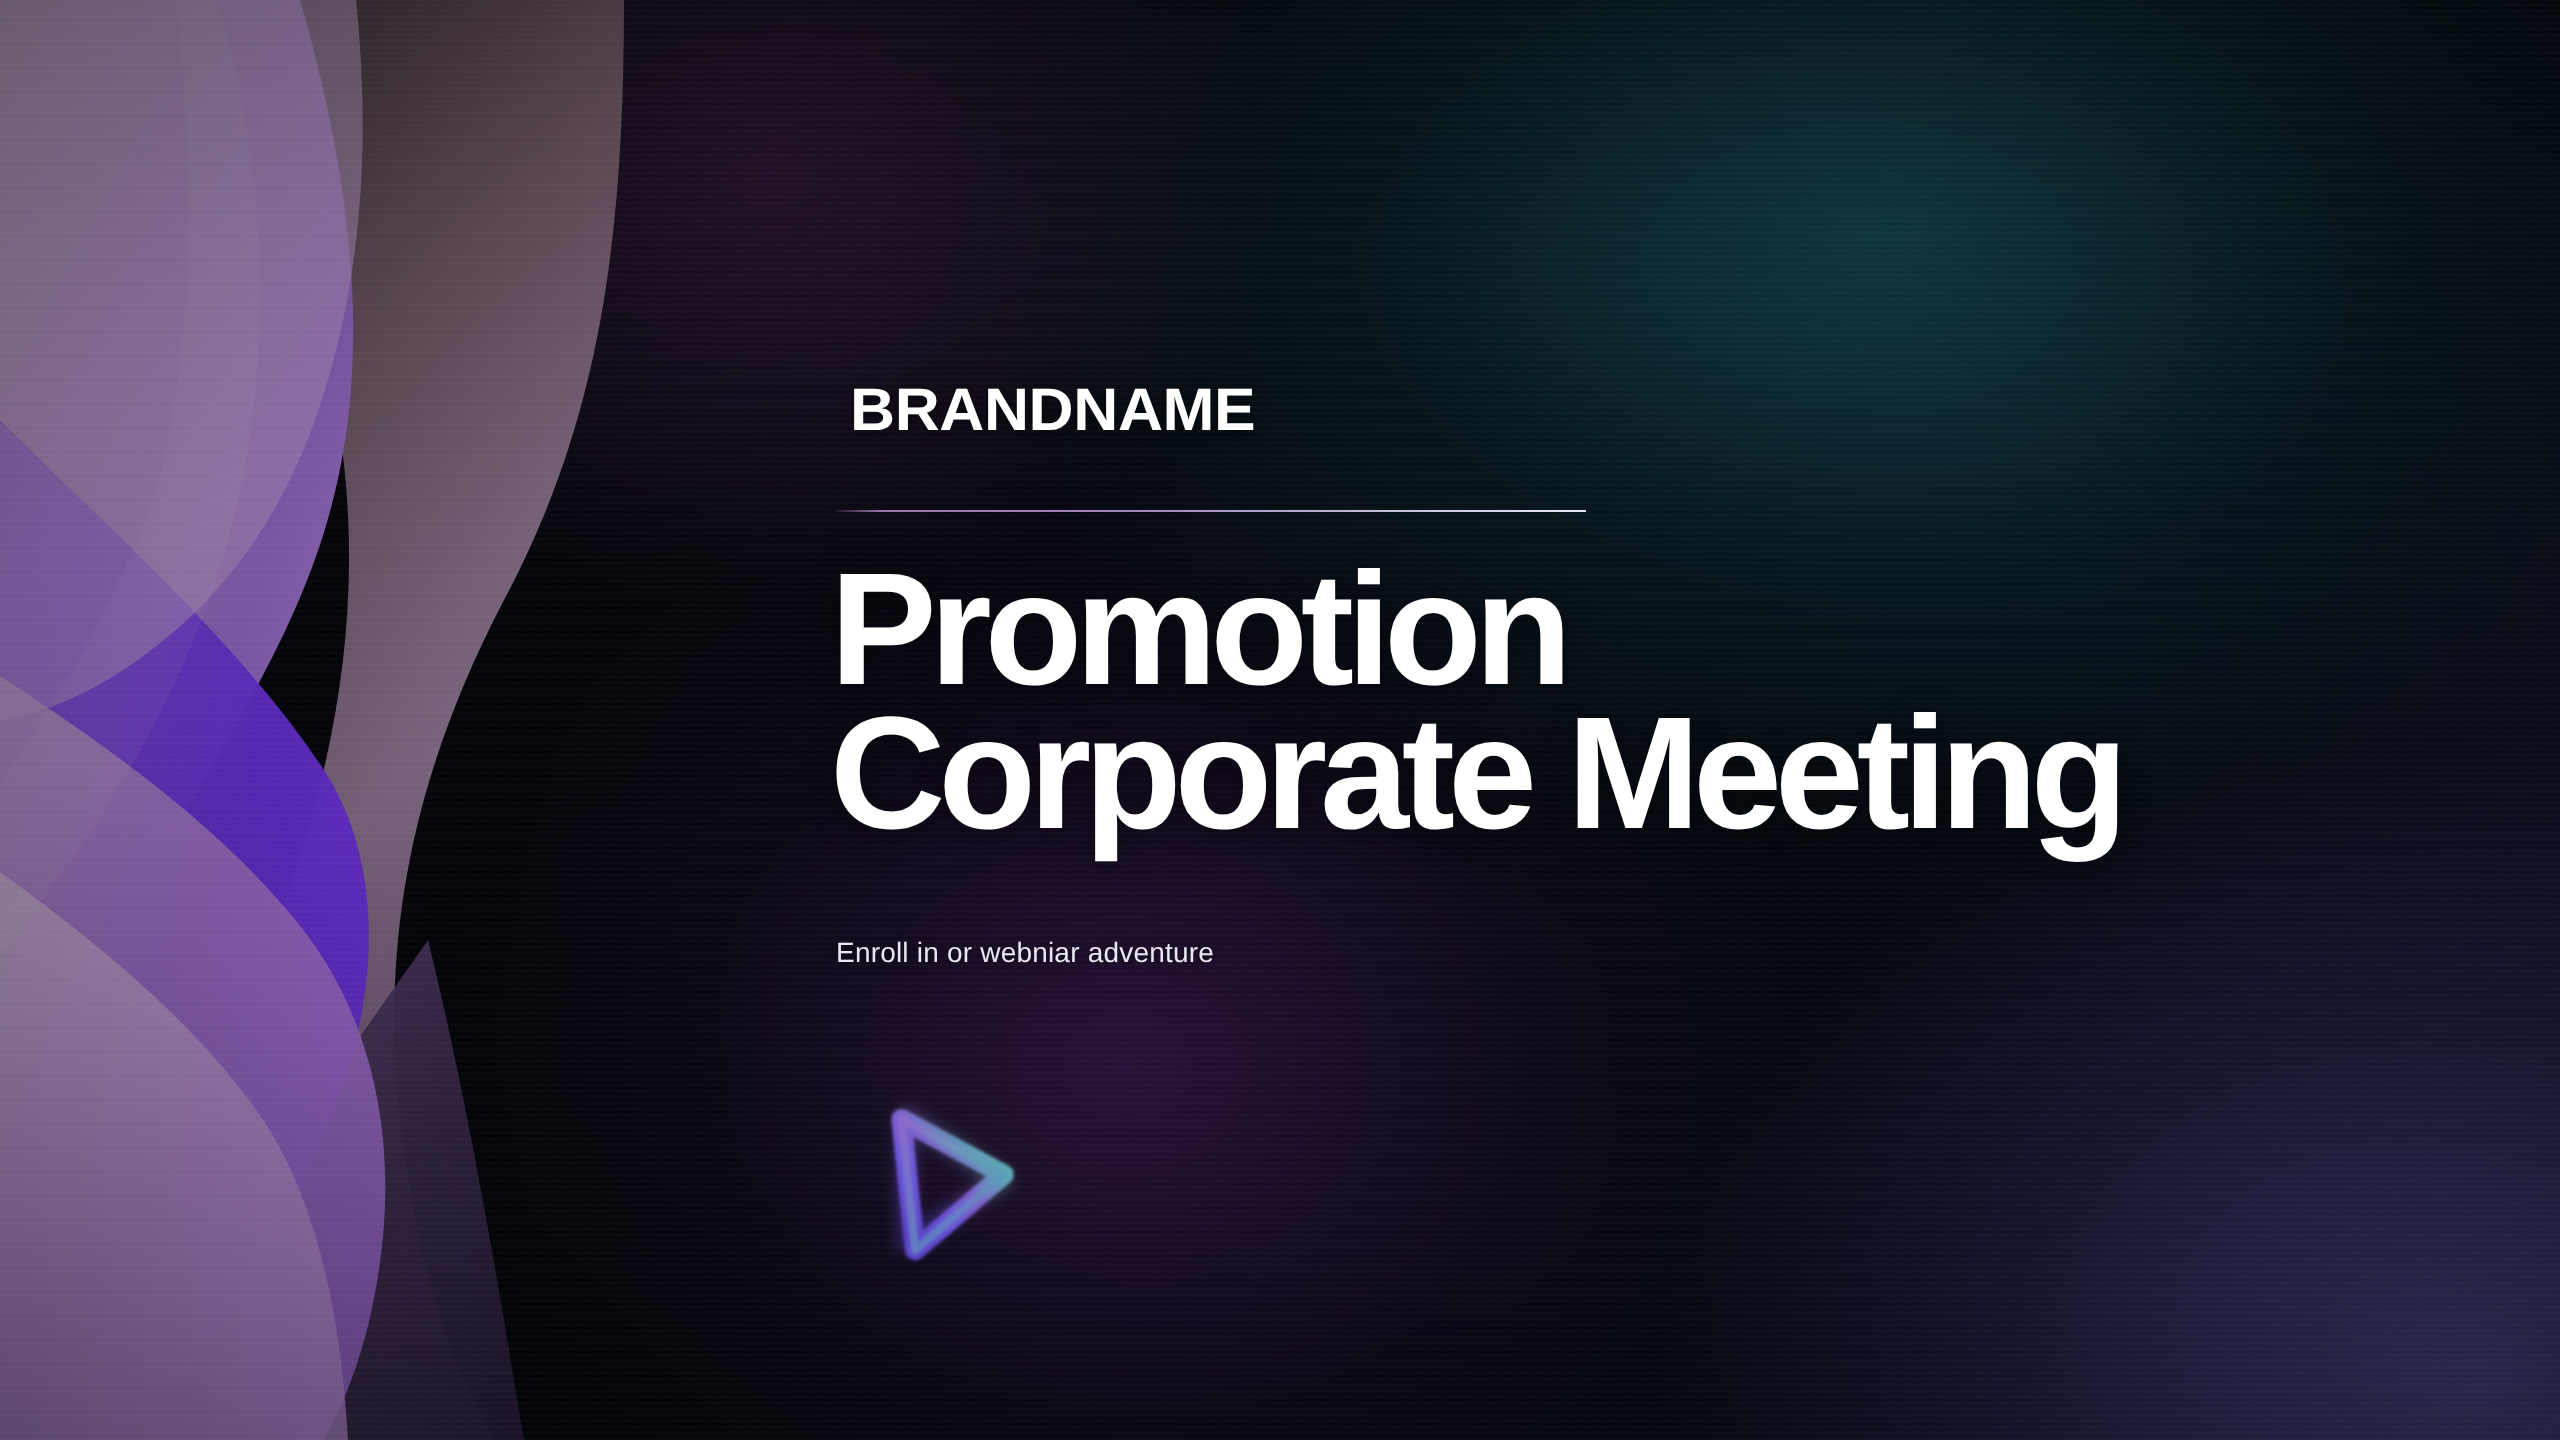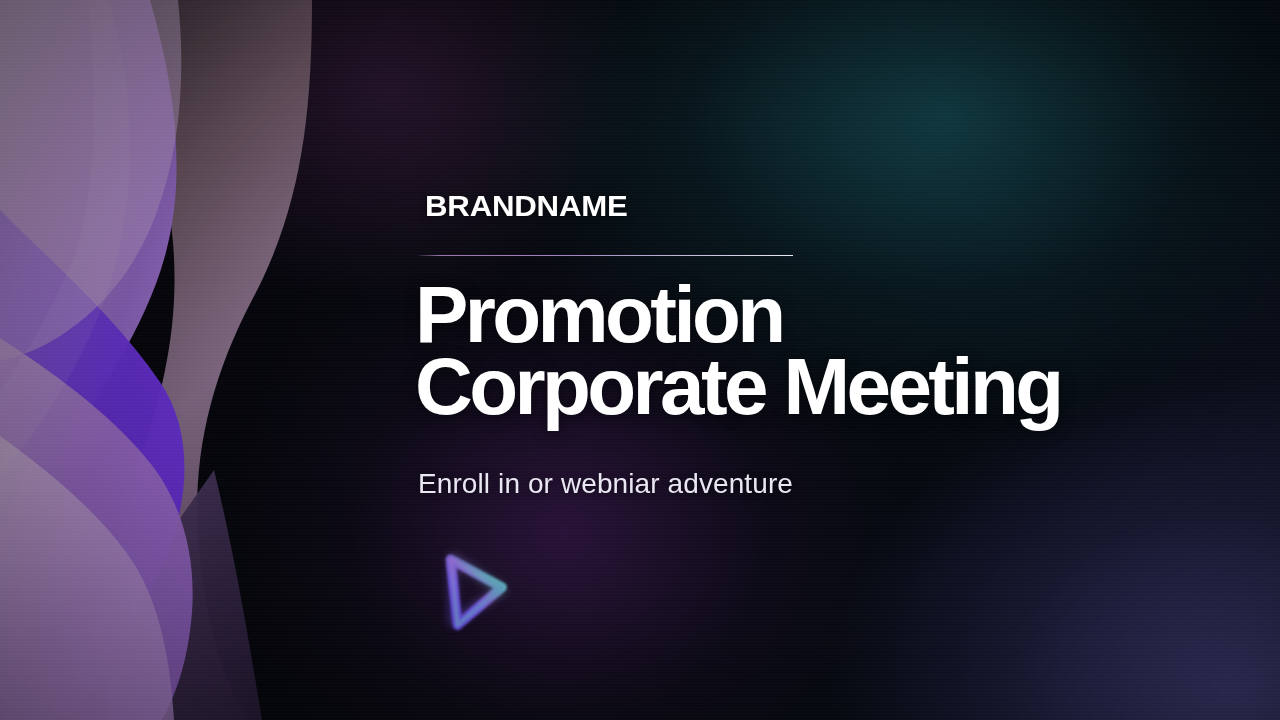--- a/index.html
+++ b/index.html
@@ -98,21 +98,21 @@
     line-height:72px;
     letter-spacing:-3.6px;
     text-shadow:0 2px 14px rgba(0,0,0,.5);
   }
   .headline .ln { display:block; white-space:nowrap; }
 
   .subtitle {
     position:absolute;
     left:3px;
     top:468px;
-    font-size:28px;
+    font-size:14px;
     font-weight:400;
     letter-spacing:.1px;
     color:#e9e7f2;
     white-space:nowrap;
     text-shadow:0 1px 6px rgba(0,0,0,.5);
   }
 
   .play-wrap {
     position:absolute;
     left:16px;

